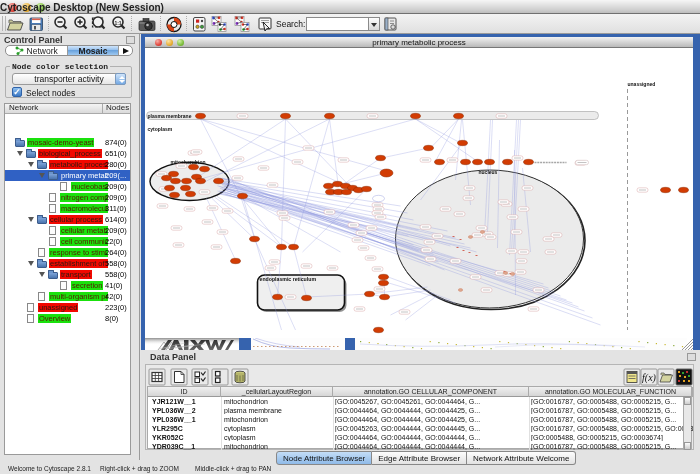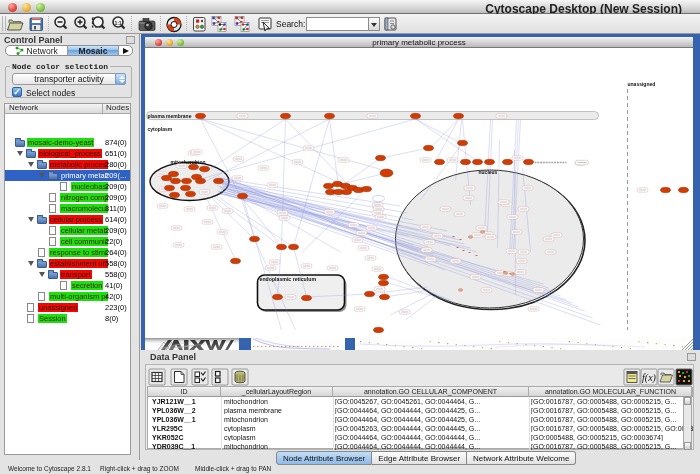--- a/index.html
+++ b/index.html
@@ -5,22 +5,22 @@
 * { margin:0; padding:0; box-sizing:border-box; }
 html,body { width:700px; height:474px; overflow:hidden; font-family:"Liberation Sans",sans-serif; }
 #app { position:relative; width:700px; height:474px; background:#e5e5e5; }
 
 #titlebar { position:absolute; left:0; top:0; width:700px; height:14px;
   background:linear-gradient(#f6f6f6,#cfcfcf 75%,#bdbdbd); border-bottom:1px solid #707070; }
 .tl { position:absolute; top:2.5px; width:9px; height:9px; border-radius:50%; }
 #titlebar .t1 { left:8px;  background:radial-gradient(circle at 35% 30%, #f7b0aa, #e2463c 60%, #b33229); }
 #titlebar .t2 { left:22px; background:radial-gradient(circle at 35% 30%, #fde4a8, #e8af35 60%, #c08a22); }
 #titlebar .t3 { left:36px; background:radial-gradient(circle at 35% 30%, #d2f0a8, #7fc03f 60%, #5d9427); }
-#titlebar .title { position:absolute; left:0; right:18px; top:2px; text-align:right;
-  font-size:12px; font-weight:bold; color:#222; }
+#titlebar .title { position:absolute; left:0; right:18px; top:2px; text-align:left;
+  font-size:10px; font-weight:bold; color:#222; }
 
 #toolbar { position:absolute; left:0; top:14px; width:700px; height:20px;
   background:linear-gradient(#f3f3f3,#e0e0e0); border-bottom:1px solid #9a9a9a; }
 #toolbar .grip { position:absolute; left:2px; top:2px; height:15px; width:4px;
   border-left:1px solid #b5b5b5; border-right:1px solid #b5b5b5; }
 #toolbar .sep { position:absolute; top:2px; height:15px; width:0; border-left:1px dotted #b0b0b0; }
 #searchlbl { position:absolute; left:276px; top:5px; font-size:8.5px; color:#111; }
 #searchbox { position:absolute; left:306px; top:3px; width:63px; height:14px; background:#fff;
   border:1px solid #8a8a8a; }
 #searcharr { position:absolute; left:369px; top:3px; width:11px; height:14px;
@@ -314,21 +314,21 @@
             <span class="lbl glbl" style="left:44px;max-width:59px">multi-organism pro</span>
             <span class="nodes">42(0)</span>
           </div>
           <div class="trow" style="top:176px">
             <span class="file" style="left:22px"></span>
             <span class="lbl rlbl" style="left:33px;max-width:70px">unassigned</span>
             <span class="nodes">223(0)</span>
           </div>
           <div class="trow" style="top:187px">
             <span class="file" style="left:22px"></span>
-            <span class="lbl glbl" style="left:33px;max-width:70px">Session</span>
+            <span class="lbl glbl" style="left:33px;max-width:70px">Overview</span>
             <span class="nodes">8(0)</span>
           </div>
         </div>
     </div>
   </div>
 
   <div id="desk">
     <div id="vwin">
       <div class="btop"></div>
       <div id="vtitle">

